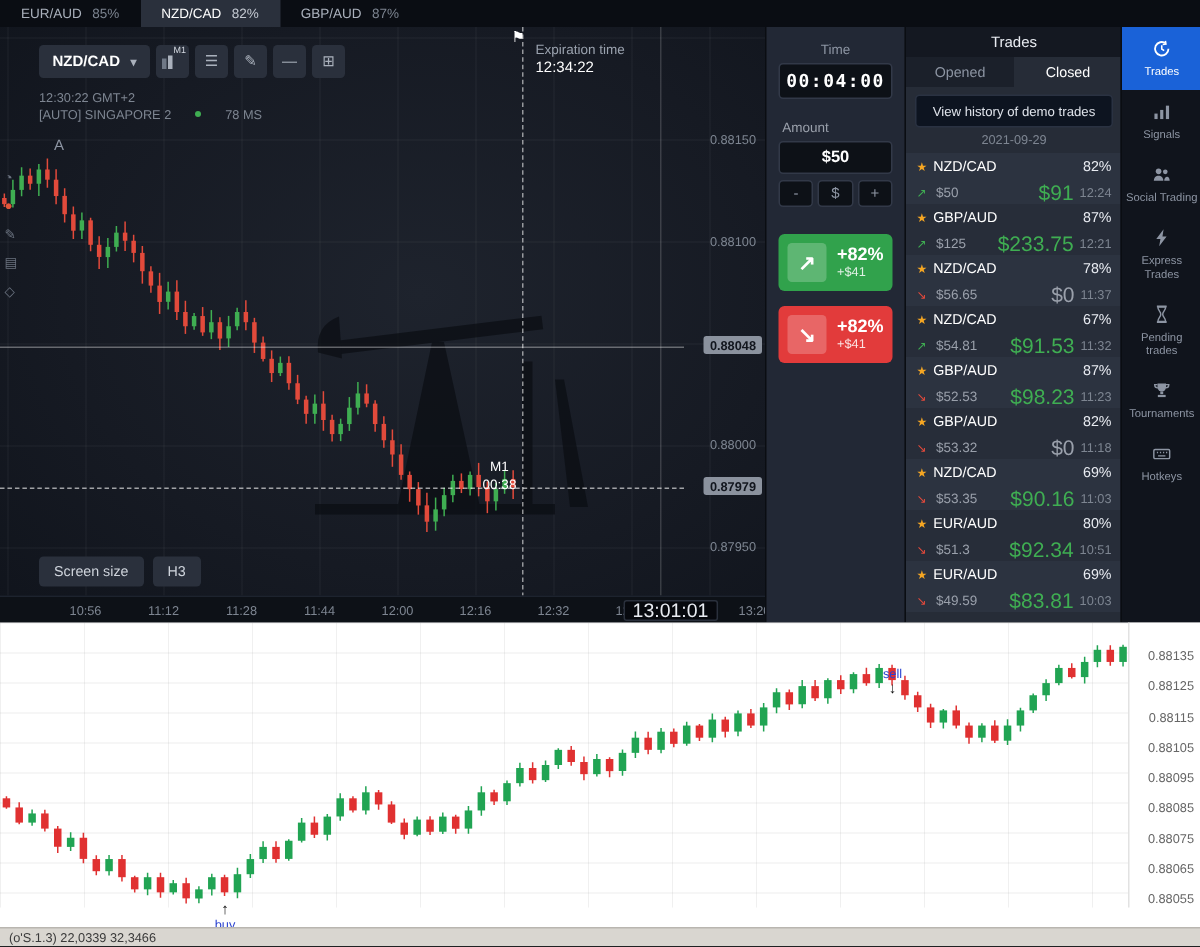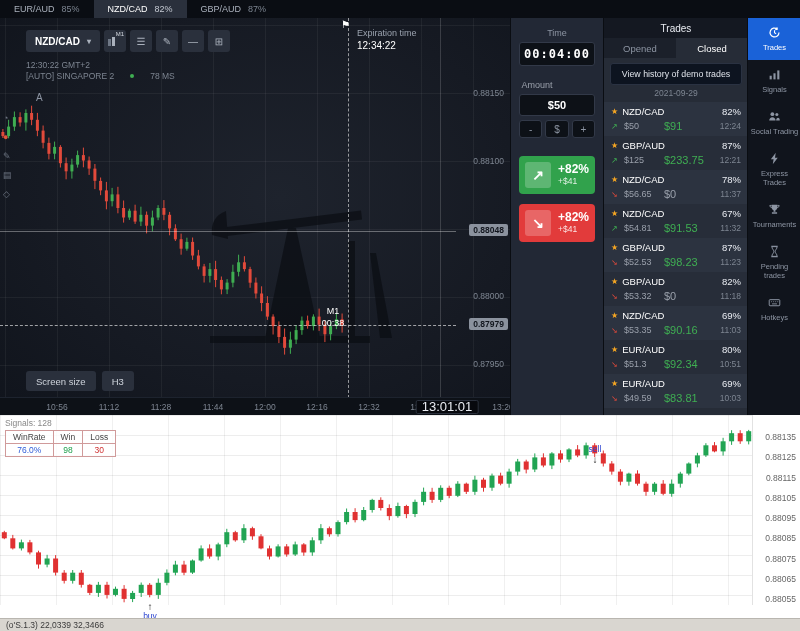--- a/index.html
+++ b/index.html
@@ -79,21 +79,21 @@
   .trow.alt{background:#272d39;}
   .l1,.l2{display:flex;align-items:center;gap:4px;}
   .l1{margin-bottom:3px;}
   .star{color:#f5a623;font-size:8px;flex:none;}
   .pairname{font-size:9.5px;color:#fff;flex:1;}
   .rowpct{font-size:9.5px;color:#e9ecf2;}
   .dirico{font-size:8px;width:9px;flex:none;}
   .dirico.up{color:#3fae52;}
   .dirico.down{color:#e24a3b;}
   .amt{font-size:9px;color:#9aa0ab;width:36px;flex:none;}
-  .res{font-size:11px;color:#3fae52;flex:1;text-align:left;}
+  .res{font-size:14px;color:#3fae52;flex:1;text-align:right;}
   .res.zero{color:#9aa0ab;}
   .tm{font-size:8.5px;color:#7d8591;flex:none;}
 
   
   .sidebar{position:absolute;left:747px;top:0;width:53px;height:397px;background:#10141c;border-left:1px solid #0a0d12;display:flex;flex-direction:column;}
   .side-items{display:flex;flex-direction:column;}
   .side-item{display:flex;flex-direction:column;align-items:center;justify-content:center;gap:4px;padding:8px 2px;color:#8d95a3;font-size:7.5px;text-align:center;line-height:1.2;cursor:pointer;}
   .side-item svg{width:13px;height:13px;}
   .side-item.active{background:#1a62d8;color:#fff;}
   .side-spacer{flex:1;}
@@ -579,29 +579,29 @@
             <span>Social Trading</span>
           </div>
           <div class="side-item">
             <svg>
               <use href="#icon-express"></use>
             </svg>
             <span>Express Trades</span>
           </div>
           <div class="side-item">
             <svg>
+              <use href="#icon-pending"></use>
+            </svg>
+            <span>Pending trades</span>
+          </div>
+          <div class="side-item">
+            <svg>
               <use href="#icon-tournament"></use>
             </svg>
             <span>Tournaments</span>
-          </div>
-          <div class="side-item">
-            <svg>
-              <use href="#icon-pending"></use>
-            </svg>
-            <span>Pending trades</span>
           </div>
           <div class="side-item">
             <svg>
               <use href="#icon-hotkeys"></use>
             </svg>
             <span>Hotkeys</span>
           </div>
         </div>
       <div class="side-spacer"></div>
     </div>
@@ -801,36 +801,19 @@
         <span class="ytick" style="top: 17.234px;">0.88135</span>
         <span class="ytick" style="top: 37.4468px; margin-left: 16px;">0.88125</span>
         <span class="ytick" style="top: 57.6596px;">0.88115</span>
         <span class="ytick" style="top: 77.8723px;">0.88105</span>
         <span class="ytick" style="top: 98.0851px;">0.88095</span>
         <span class="ytick" style="top: 118.298px;">0.88085</span>
         <span class="ytick" style="top: 138.511px;">0.88075</span>
         <span class="ytick" style="top: 158.723px;">0.88065</span>
         <span class="ytick" style="top: 178.936px;">0.88055</span>
       </div>
-    <div class="stats">
-      <div class="sig">Signals: 128</div>
-      <table class="stats-t">
-        <tbody>
-            <tr>
-          <th>WinRate</th>
-          <th>Win</th>
-          <th>Loss</th>
-        </tr>
-        <tr>
-          <td class="v-rate">76.0%</td>
-          <td class="v-win">98</td>
-          <td class="v-loss">30</td>
-        </tr>
-      </tbody>
-        </table>
-    </div>
   </div>
 
   <div class="statusbar">
     <span>(o'S.1.3)   22,0339   32,3466</span>
   </div>
 
 </div>
 
 </body></html>

